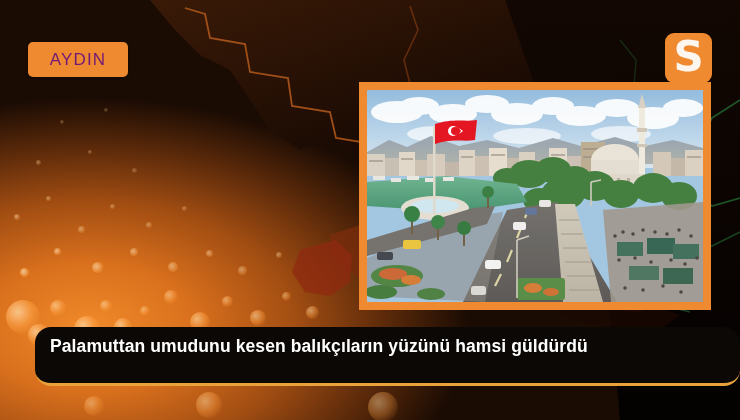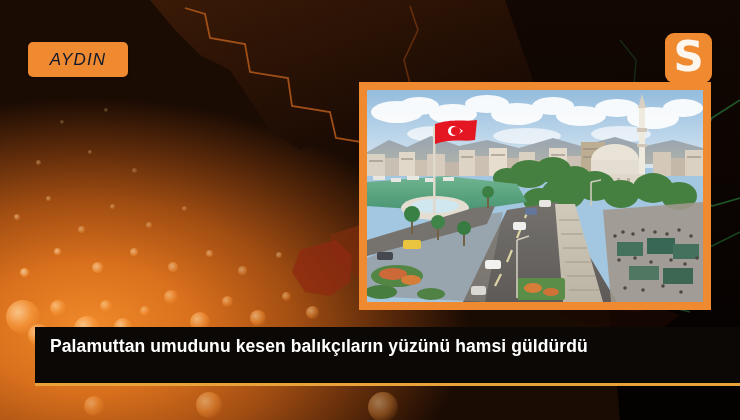--- a/index.html
+++ b/index.html
@@ -58,27 +58,26 @@
     width: 100px;
     height: 35px;
     border-radius: 5px;
     background: #f08a31;
     display: flex;
     align-items: center;
     justify-content: center;
     box-shadow: 0 1px 3px rgba(0,0,0,0.25);
   }
   #city-badge .label {
-    color: #0f172a;
+    color: #701a75;
     font-size: 17px;
     font-weight: 300;
     letter-spacing: 1.2px;
     font-family: "Liberation Sans", sans-serif;
     line-height: 1;
-    font-style: italic;
   }
 
   
   #brand-logo {
     position: absolute;
     left: 665px;
     top: 33px;
     width: 47px;
     height: 50px;
     border-radius: 9px;
@@ -121,20 +120,21 @@
     position: absolute;
     left: 35px;
     top: 327px;
     width: 705px;
     height: 59px;
     background: #0b0806;
     border-bottom: 3px solid #e9a33a;
     box-sizing: border-box;
     display: flex;
     align-items: flex-start;
+    border-radius: 16px;
   }
   #caption-text {
     color: #ffffff;
     font-size: 17.5px;
     font-weight: bold;
     line-height: 1.28;
     padding: 8px 14px 0 15px;
     font-family: "Liberation Sans", sans-serif;
     letter-spacing: 0.1px;
   }

